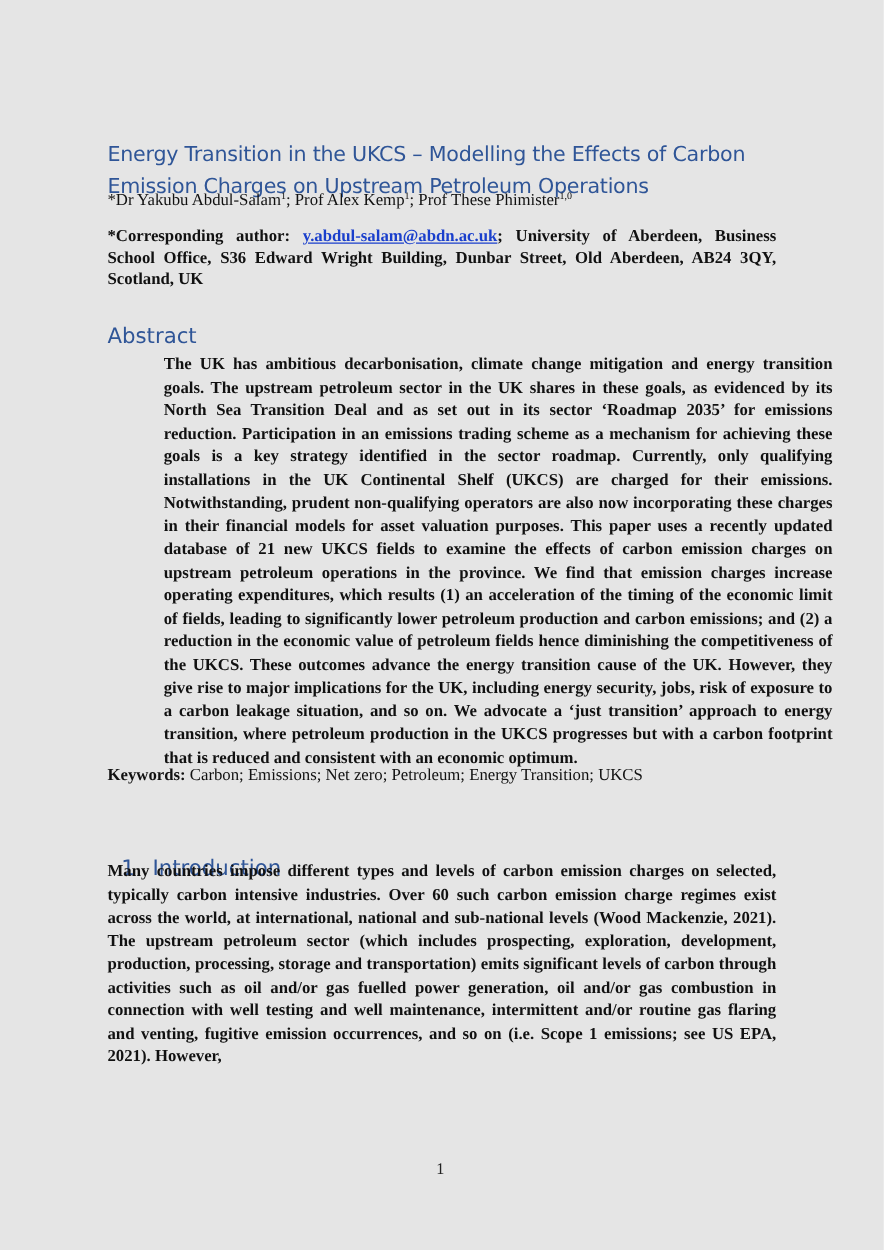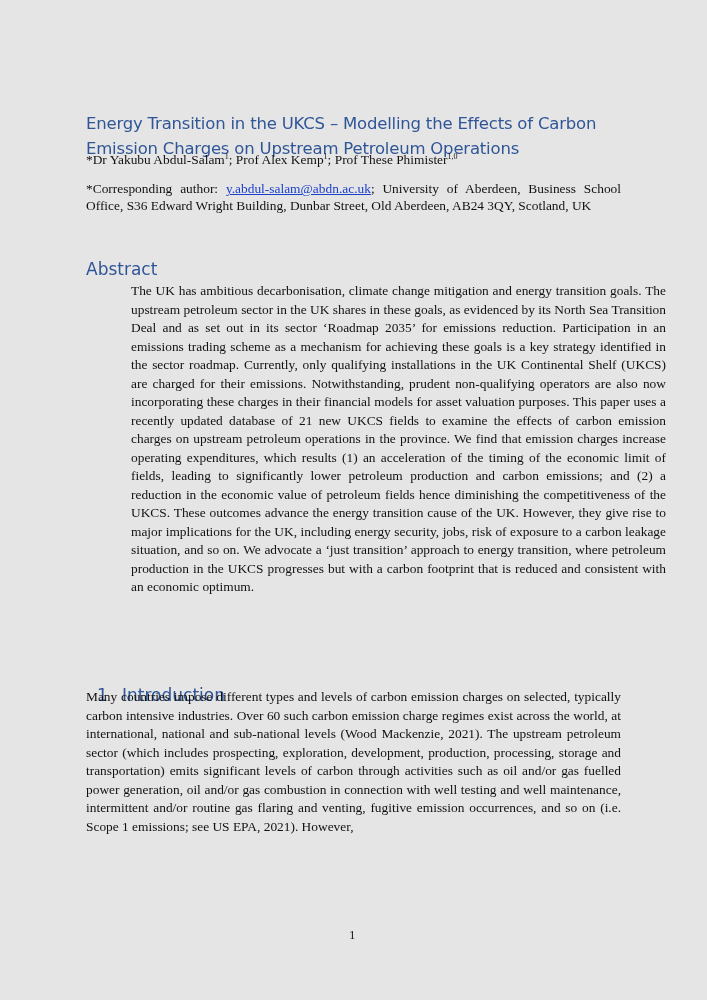--- a/index.html
+++ b/index.html
@@ -1,21 +1,21 @@
 <!DOCTYPE html>
 <html><head>
 <meta charset="utf-8">
 <style>
   html, body { margin: 0; padding: 0; background: #ffffff; }
   body { width: 707px; height: 1000px; position: relative; overflow: hidden; }
   .page { position: absolute; left: 0; top: 0; width: 707px; height: 1000px; background: #e5e5e5; }
   .heading { font-family: "DejaVu Sans", sans-serif; color: #2f5597; font-weight: normal; }
   .title { position: absolute; left: 86px; top: 100px; width: 535px; font-size: 16.5px; line-height: 25px; letter-spacing: -0.2px; }
   .serif { font-family: "Liberation Serif", serif; color: #111; font-size: 13.4px; line-height: 18.5px; }
-  .justify { text-align: justify; }
+  .justify { text-align: justify; font-weight: bold; }
   .authors { position: absolute; left: 86px; top: 151px; width: 535px; }
   .corr { position: absolute; left: 86px; top: 180px; width: 535px; line-height: 17px; }
   .corr p { margin: 0; }
   .link { color: #1a3fcc; text-decoration: underline; }
   sup { font-size: 8px; vertical-align: 5px; line-height: 0; }
   .abstract-h { position: absolute; left: 86px; top: 259px; font-size: 17px; }
   .abstract-body { position: absolute; left: 86px; top: 282px; width: 535px; margin-left: 45px; }
   .keywords { position: absolute; left: 86px; top: 611px; width: 535px; }
   .intro-h { position: absolute; left: 86px; top: 674px; font-size: 17px; }
   .intro-h .num { display: inline-block; width: 25px; }
@@ -34,18 +34,19 @@
     <span>*Dr Yakubu Abdul-Salam</span><sup>1</sup><span>; </span><span>Prof Alex Kemp</span><sup>1</sup><span>; </span><span>Prof These Phimister</span><sup>1,0</sup>
   </div>
 
   <div class="serif corr">
     <p class="justify"><span>*Corresponding author: </span><a class="link">y.abdul-salam@abdn.ac.uk</a><span>; University of Aberdeen, Business School Office, S36 Edward Wright Building, Dunbar Street, Old Aberdeen, AB24 3QY, Scotland, UK</span></p>
   </div>
 
   <h2 class="heading abstract-h" style="margin:0;">Abstract</h2>
   <p class="serif justify abstract-body">The UK has ambitious decarbonisation, climate change mitigation and energy transition goals. The upstream petroleum sector in the UK shares in these goals, as evidenced by its North Sea Transition Deal and as set out in its sector ‘Roadmap 2035’ for emissions reduction. Participation in an emissions trading scheme as a mechanism for achieving these goals is a key strategy identified in the sector roadmap. Currently, only qualifying installations in the UK Continental Shelf (UKCS) are charged for their emissions. Notwithstanding, prudent non-qualifying operators are also now incorporating these charges in their financial models for asset valuation purposes. This paper uses a recently updated database of 21 new UKCS fields to examine the effects of carbon emission charges on upstream petroleum operations in the province. We find that emission charges increase operating expenditures, which results (1) an acceleration of the timing of the economic limit of fields, leading to significantly lower petroleum production and carbon emissions; and (2) a reduction in the economic value of petroleum fields hence diminishing the competitiveness of the UKCS. These outcomes advance the energy transition cause of the UK. However, they give rise to major implications for the UK, including energy security, jobs, risk of exposure to a carbon leakage situation, and so on. We advocate a ‘just transition’ approach to energy transition, where petroleum production in the UKCS progresses but with a carbon footprint that is reduced and consistent with an economic optimum.</p>
 
+  <p class="serif keywords"><b>Keywords:</b><span> Carbon; Emissions; Net zero; Petroleum; Energy Transition; UKCS</span></p>
 
   <h2 class="heading intro-h" style="margin:11px;"><span class="num">1</span><span>Introduction</span></h2>
   <p class="serif justify intro-body">Many countries impose different types and levels of carbon emission charges on selected, typically carbon intensive industries. Over 60 such carbon emission charge regimes exist across the world, at international, national and sub-national levels (Wood Mackenzie, 2021). The upstream petroleum sector (which includes prospecting, exploration, development, production, processing, storage and transportation) emits significant levels of carbon through activities such as oil and/or gas fuelled power generation, oil and/or gas combustion in connection with well testing and well maintenance, intermittent and/or routine gas flaring and venting, fugitive emission occurrences, and so on (i.e. Scope 1 emissions; see US EPA, 2021). However,</p>
 
   <div class="pagenum">1</div>
 </div>
 
 </body></html>

